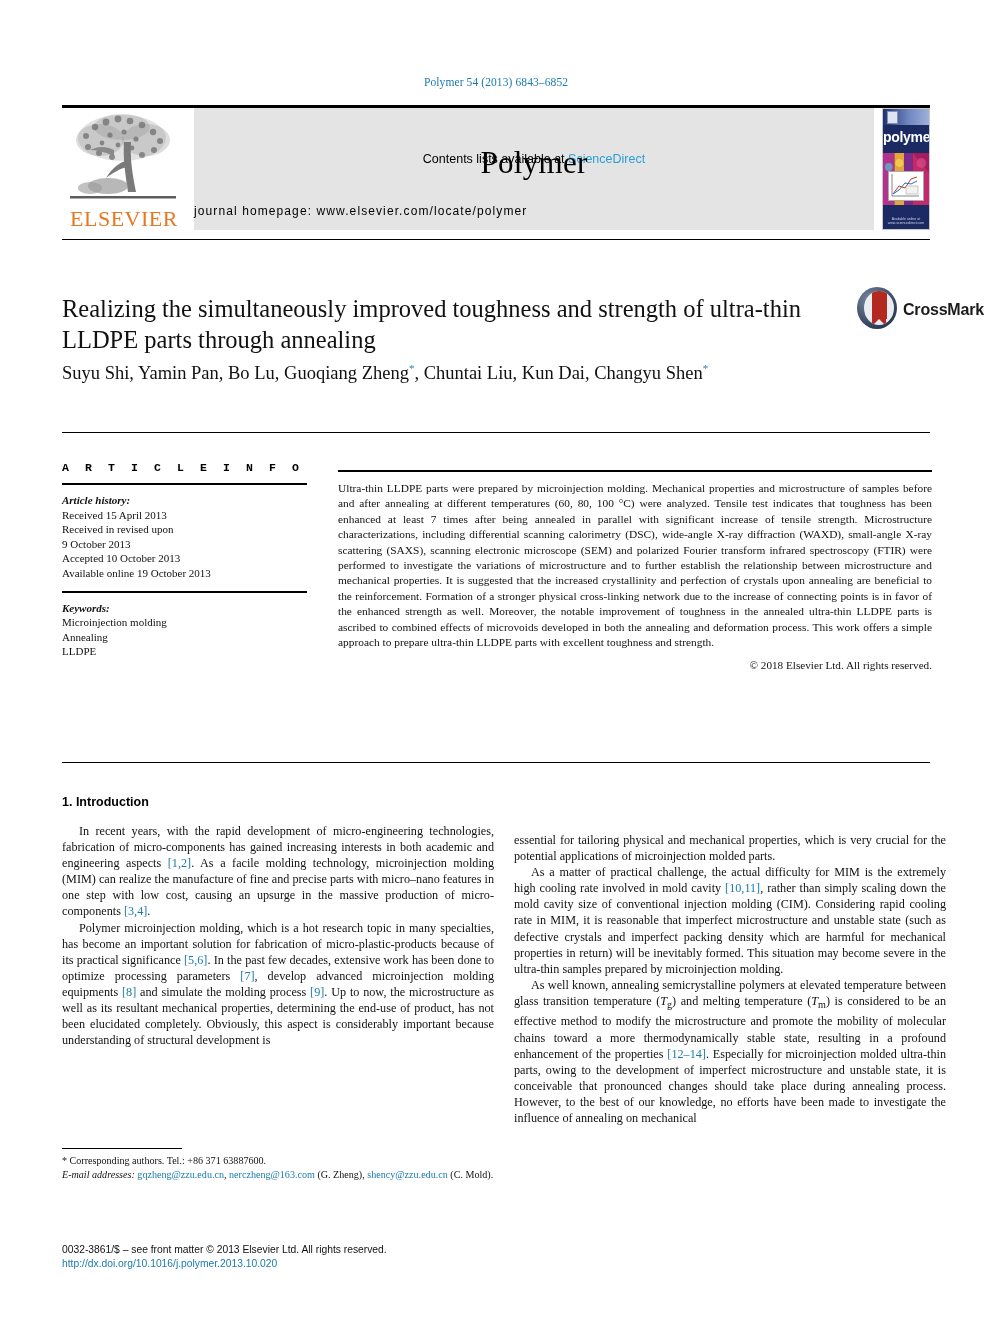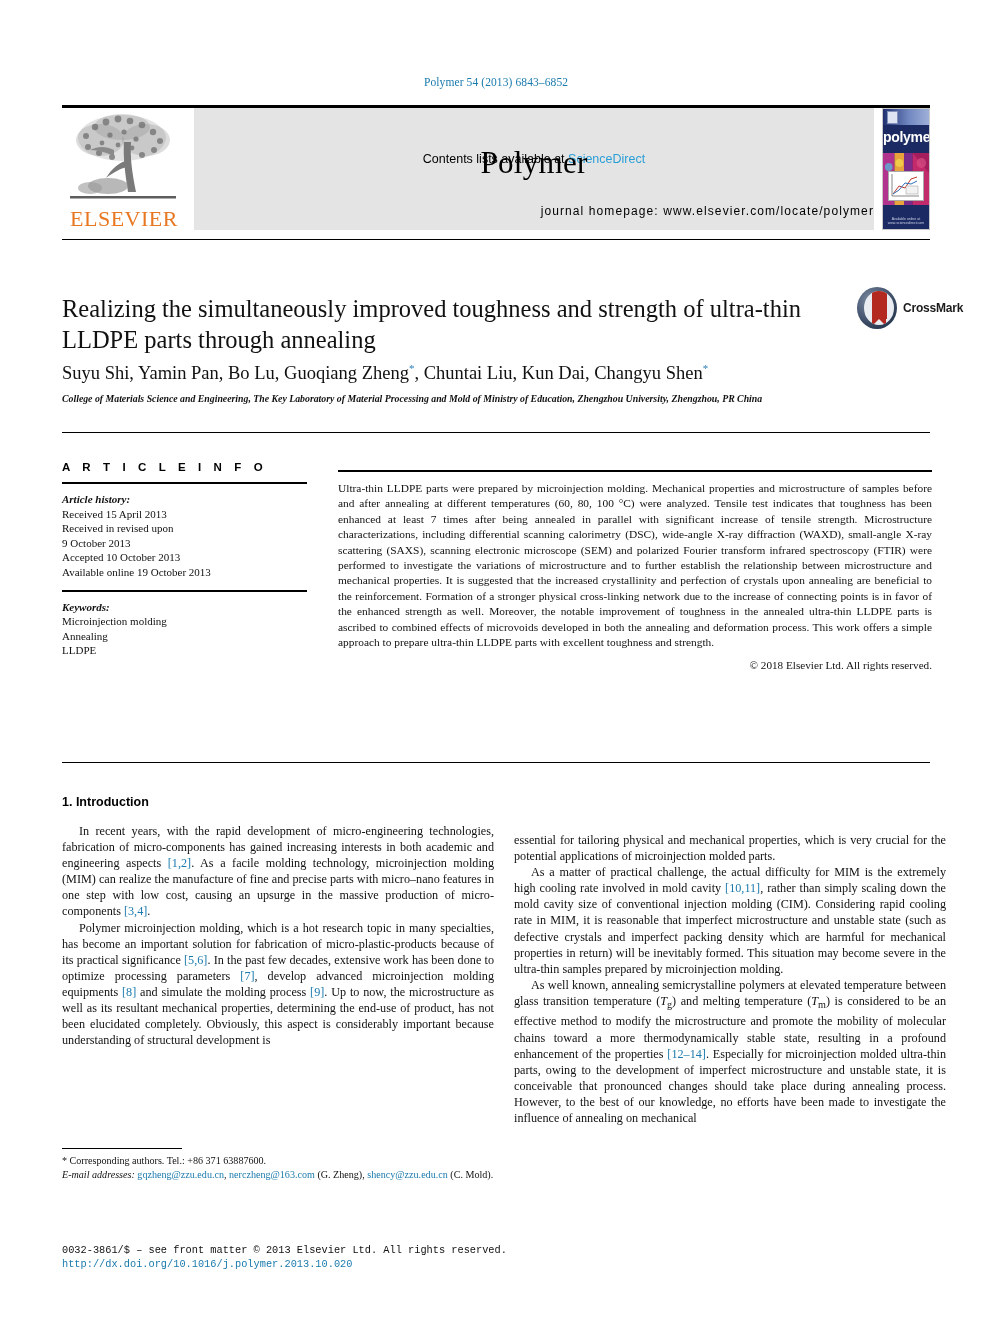--- a/index.html
+++ b/index.html
@@ -97,21 +97,21 @@
     text-align: center;
     font-family: "Liberation Serif", serif;
     font-size: 31px;
     color: #000;
     letter-spacing: 0.3px;
   }
   .homepage-line {
     position: absolute;
     bottom: 12px;
     left: 0; right: 0;
-    text-align: right;
+    text-align: left;
     font-family: "Liberation Sans", sans-serif;
     font-size: 12px;
     letter-spacing: 1.1px;
     color: #000;
   }
 
   .cover-thumb {
     position: absolute;
     left: 820px;
     top: 0;
@@ -202,21 +202,21 @@
     position:absolute; left:0; bottom:-7px;
     border-left:7.5px solid #b4291f;
     border-right:7.5px solid #b4291f;
     border-bottom:7px solid transparent;
   }
   .cm-text {
     position:absolute;
     left: 48px; top: 14px;
     font-family: "Liberation Sans", sans-serif;
     font-weight: bold;
-    font-size: 12px;
+    font-size: 16px;
     color: #1b1b1b;
     letter-spacing: -0.2px;
   }
 
   
   .authors {
     position: absolute;
     left: 62px;
     top: 362px;
     width: 800px;
@@ -240,21 +240,21 @@
   .rule-under-authors {
     position:absolute;
     left: 62px; right: 62px;
     top: 432px;
     height: 1px;
     background: #000;
   }
 
   
   .sec-head {
-    font-family: Liberation Sans, sans-serif;
+    font-family: Liberation Mono, monospace;
     font-weight: bold;
     font-size: 11.5px;
     letter-spacing: 4.6px;
     color: #000;
   }
   .info-col {
     position: absolute;
     left: 62px;
     top: 461px;
     width: 245px;
@@ -359,21 +359,21 @@
     color: #111;
     text-align: justify;
   }
   .fn-text .em-lbl { font-style: italic; }
 
   .footer {
     position: absolute;
     left: 62px;
     top: 1243px;
     width: 500px;
-    font-family: Liberation Mono, monospace;
+    font-family: Liberation Sans, sans-serif;
     font-size: 10.3px;
     line-height: 14px;
     color: #111;
   }
   .footer .doi { color: #1a7aad; }
 </style>
 </head>
 <body>
 
 <div class="page">
@@ -467,21 +467,20 @@
   <div class="crossmark">
     <div class="cm-ring">
       <div class="cm-inner">
         <div class="cm-book"></div>
       </div>
     </div>
     <div class="cm-text">CrossMark</div>
   </div>
 
   <div class="authors">Suyu Shi, Yamin Pan, Bo Lu, Guoqiang Zheng<sup>*</sup>, Chuntai Liu, Kun Dai, Changyu Shen<sup>*</sup></div>
-  <div class="affiliation">College of Materials Science and Engineering, The Key Laboratory of Material Processing and Mold of Ministry of Education, Zhengzhou University, Zhengzhou, PR China</div>
 
   <div class="rule-under-authors"></div>
 
   <div class="info-col">
     <div class="sec-head">A R T I C L E   I N F O</div>
     <div class="thin-rule"></div>
     <div class="info-body">
       <div class="lbl">Article history:</div>
       <div>Received 15 April 2013</div>
       <div>Received in revised upon</div>

